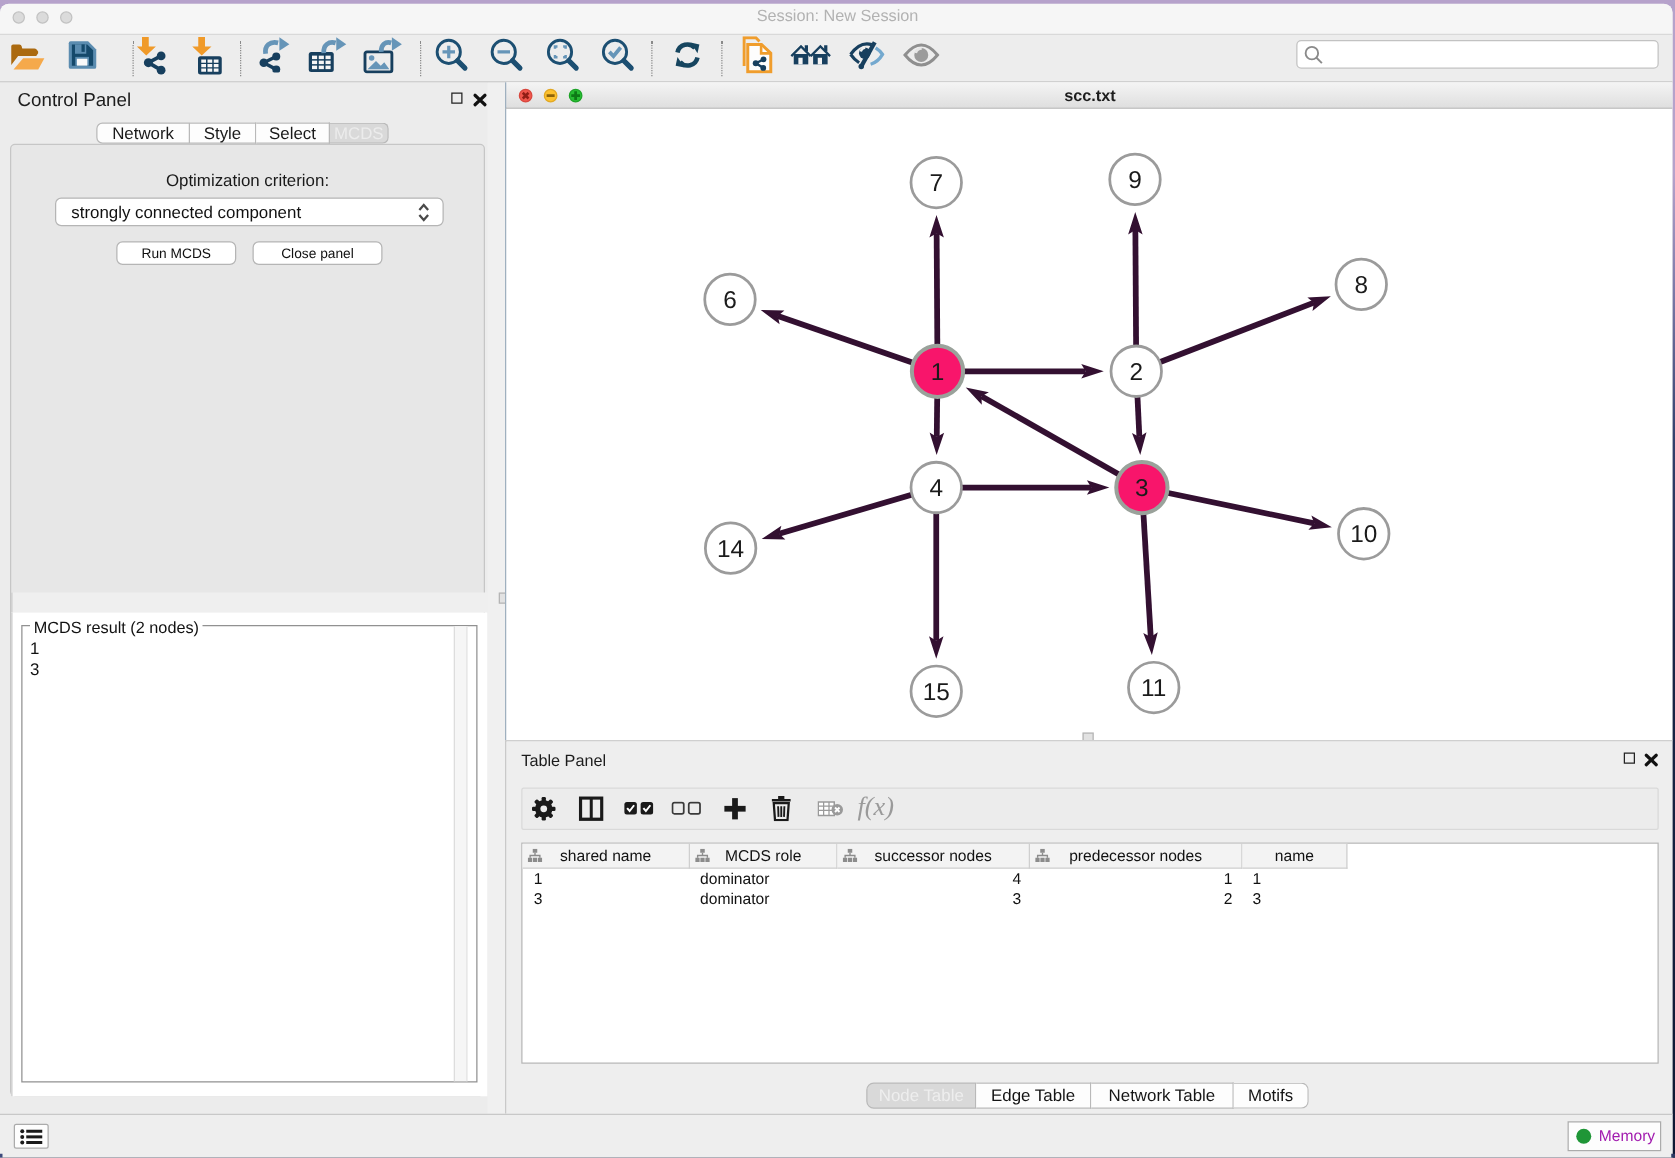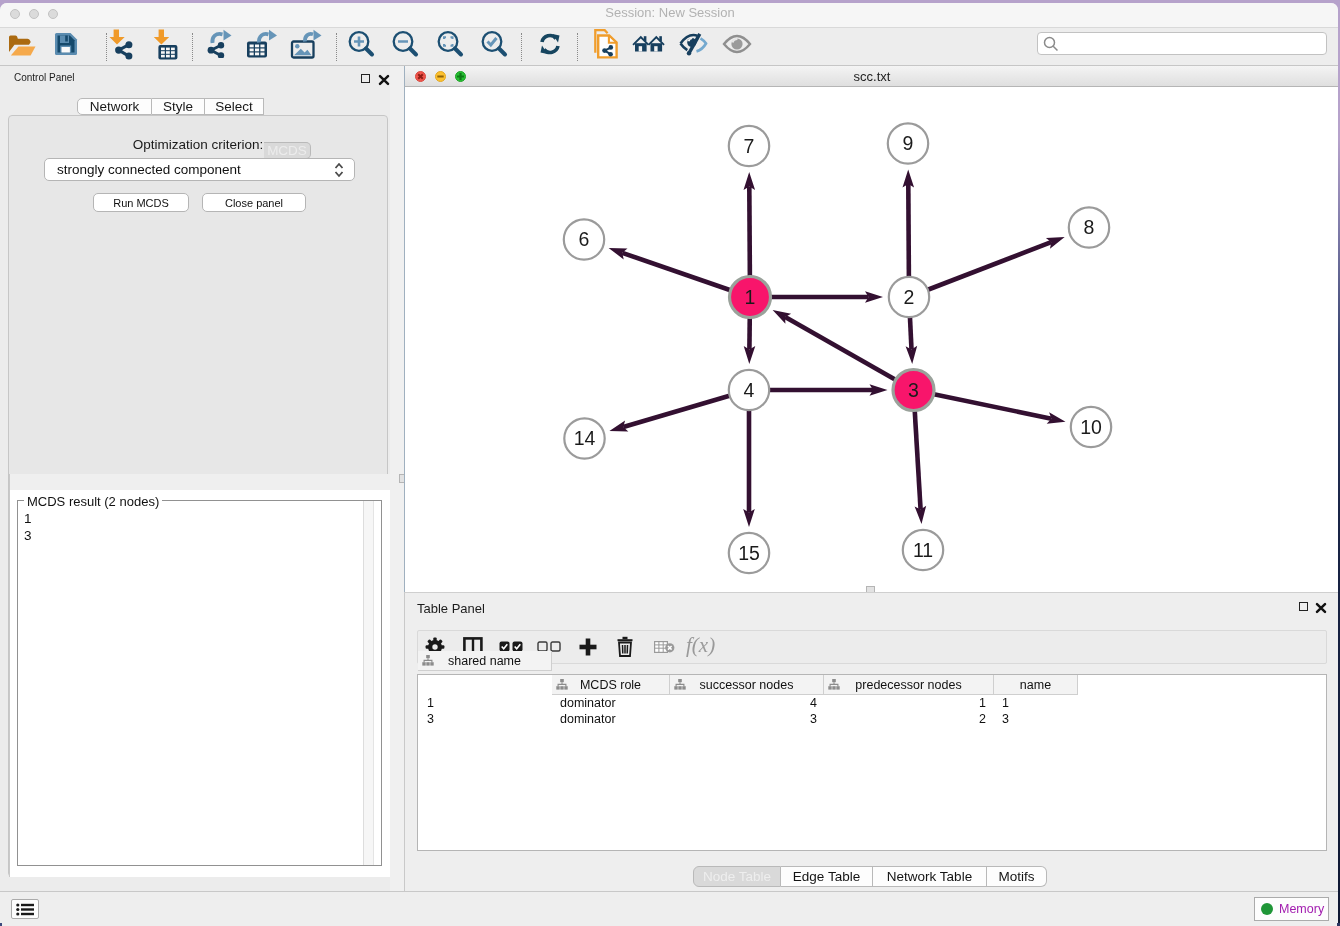--- a/index.html
+++ b/index.html
@@ -20,21 +20,21 @@
 
 #toolbar{position:absolute;left:0;top:28px;width:1340px;height:38px;
   background:#ededed;border-bottom:1px solid #c6c6c6;}
 .tsep{position:absolute;top:5px;height:28px;width:0;
   border-left:1px dotted #8a8a8a;}
 #searchbox{position:absolute;left:1037px;top:4px;width:290px;height:23px;
   background:#fff;border:1px solid #c2c2c2;border-radius:4px;}
 
 #cpanel{position:absolute;left:0;top:66px;width:390px;height:825px;
   background:#ececec;}
-#cp-title{position:absolute;left:14px;top:72px;font-size:10px;color:#1c1c1c;}
+#cp-title{position:absolute;left:14px;top:72px;font-size:15px;color:#1c1c1c;}
 .winbtn-sq{position:absolute;width:9px;height:9px;border:1.6px solid #222;}
 #cp-box{position:absolute;left:8px;top:115px;width:380px;height:762px;
   background:#e7e7e7;border:1px solid #c6c6c6;border-radius:4px;}
 .tabrow{position:absolute;display:flex;justify-content:flex-end;}
 .tab{height:17px;font-size:13.5px;font-weight:500;color:#191919;
   background:#fdfdfd;border:1px solid #b9b9b9;border-left:none;
   display:flex;align-items:center;justify-content:center;}
 .tab.first{border-left:1px solid #b9b9b9;border-radius:5px 0 0 5px;}
 .tab.last{border-radius:0 5px 5px 0;}
 .tab.sel{background:#d9d9d9;color:#ececec;}
@@ -62,21 +62,21 @@
 #vthumb{position:absolute;left:399px;top:474px;width:7px;height:9px;
   background:#e2e2e2;border:1px solid #b5b5b5;}
 
 #netwin{position:absolute;left:404px;top:66px;width:934px;height:526px;
   border-left:1px solid #9fb0bf;background:#fff;}
 #nettitle{position:absolute;left:404px;top:66px;width:934px;height:21px;
   background:linear-gradient(#f4f4f4,#dfdfdf);border-bottom:1px solid #b5b5b5;
   border-left:1px solid #9fb0bf;}
 .light{position:absolute;top:4.5px;width:11px;height:11px;border-radius:50%;}
 #netname{position:absolute;top:3px;left:0;width:934px;text-align:center;
-  font-size:13px;font-weight:400;color:#1d1d1d;}
+  font-size:13px;font-weight:700;color:#1d1d1d;}
 #hthumb{position:absolute;left:866px;top:586px;width:9px;height:7px;
   background:#e2e2e2;border:1px solid #b5b5b5;}
 
 #tpanel{position:absolute;left:404px;top:592px;width:934px;height:299px;
   background:#eeeeee;border-top:1px solid #cfcfcf;border-left:1px solid #c9c9c9;}
 #tp-title{position:absolute;left:417px;top:601px;font-size:13px;color:#1c1c1c;}
 #ttoolbar{position:absolute;left:417px;top:630px;width:910px;height:34px;
   background:#ececec;border:1px solid #d9d9d9;border-radius:2px;}
 #ttable{position:absolute;left:417px;top:674px;width:910px;height:177px;
   background:#fff;border:1px solid #b5b5b5;}
@@ -275,21 +275,21 @@
 <div id="cp-title">Control Panel</div>
 <div class="winbtn-sq" style="left:361px;top:74px;"></div>
 <svg class="abs" style="left:378px;top:74px;" width="12" height="12" viewBox="0 0 12 12">
         <path d="M2 2.2 L10 9.8 M10 2.2 L2 9.8" stroke="#111" stroke-width="2.5" stroke-linecap="round"></path>
       </svg>
 <div id="cp-box"></div>
 <div class="tabrow" style="left:77px;top:98px;">
   <div class="tab first" style="width:75px;">Network</div>
   <div class="tab" style="width:53px;">Style</div>
   <div class="tab" style="width:59px;">Select</div>
-  <div class="tab sel last" style="width:47px;margin-top:44px;">MCDS</div>
+  <div class="tab sel last" style="width:47px;">MCDS</div>
 </div>
 <div id="dropdown">strongly connected component
   <svg width="12" height="16" style="position:absolute;right:9px;top:3px;">
     <path d="M2.5 6 L6 2 L9.5 6" fill="none" stroke="#4a4a4a" stroke-width="1.8"></path>
     <path d="M2.5 10 L6 14 L9.5 10" fill="none" stroke="#4a4a4a" stroke-width="1.8"></path>
   </svg>
 </div>
 <div id="optlabel">Optimization criterion:</div>
 <div class="btn" style="left:93px;top:193px;width:96px;">Run MCDS</div>
 <div class="btn" style="left:202px;top:193px;width:104px;">Close panel</div>
@@ -434,21 +434,21 @@
           <line x1="0.6" y1="8.2" x2="13.4" y2="8.2"></line>
 <line x1="4.9" y1="1.6" x2="4.9" y2="12.4"></line>
           <line x1="9.2" y1="1.6" x2="9.2" y2="12.4"></line>
         </g>
 <circle cx="15.8" cy="7.8" r="4.6" fill="#9a9a9a"></circle>
 <path d="M14 6 L17.6 9.6 M17.6 6 L14 9.6" stroke="#fff" stroke-width="1.5"></path>
       </svg>
 <div class="abs" style="left:686px;top:633px;font-family:'Liberation Serif',serif;font-style:italic;font-size:21px;color:#9a9a9a;">f(x)</div>
 <div id="ttable"></div>
 <div id="theader">
-<div class="thcell" style="left:418px;top:651px;width:134px;"><svg width="12" height="11" viewBox="0 0 12 11" style="position:absolute;left:4px;top:4px;">
+<div class="thcell" style="left:418px;top:675px;width:134px;"><svg width="12" height="11" viewBox="0 0 12 11" style="position:absolute;left:4px;top:4px;">
             <rect x="4.2" y="0" width="3.6" height="3.2" fill="#8c8c8c"></rect>
             <path d="M6 3.2 L6 5 M2.1 7.2 L2.1 5.4 L9.9 5.4 L9.9 7.2" stroke="#8c8c8c" stroke-width="1.1" fill="none"></path>
             <rect x="0.3" y="7.2" width="3.4" height="3.4" fill="#8c8c8c"></rect>
             <rect x="4.3" y="7.2" width="3.4" height="3.4" fill="#8c8c8c"></rect>
             <rect x="8.3" y="7.2" width="3.4" height="3.4" fill="#8c8c8c"></rect>
           </svg>shared name</div>
 <div class="thcell" style="left:552px;top:675px;width:118px;"><svg width="12" height="11" viewBox="0 0 12 11" style="position:absolute;left:4px;top:4px;">
             <rect x="4.2" y="0" width="3.6" height="3.2" fill="#8c8c8c"></rect>
             <path d="M6 3.2 L6 5 M2.1 7.2 L2.1 5.4 L9.9 5.4 L9.9 7.2" stroke="#8c8c8c" stroke-width="1.1" fill="none"></path>
             <rect x="0.3" y="7.2" width="3.4" height="3.4" fill="#8c8c8c"></rect>

